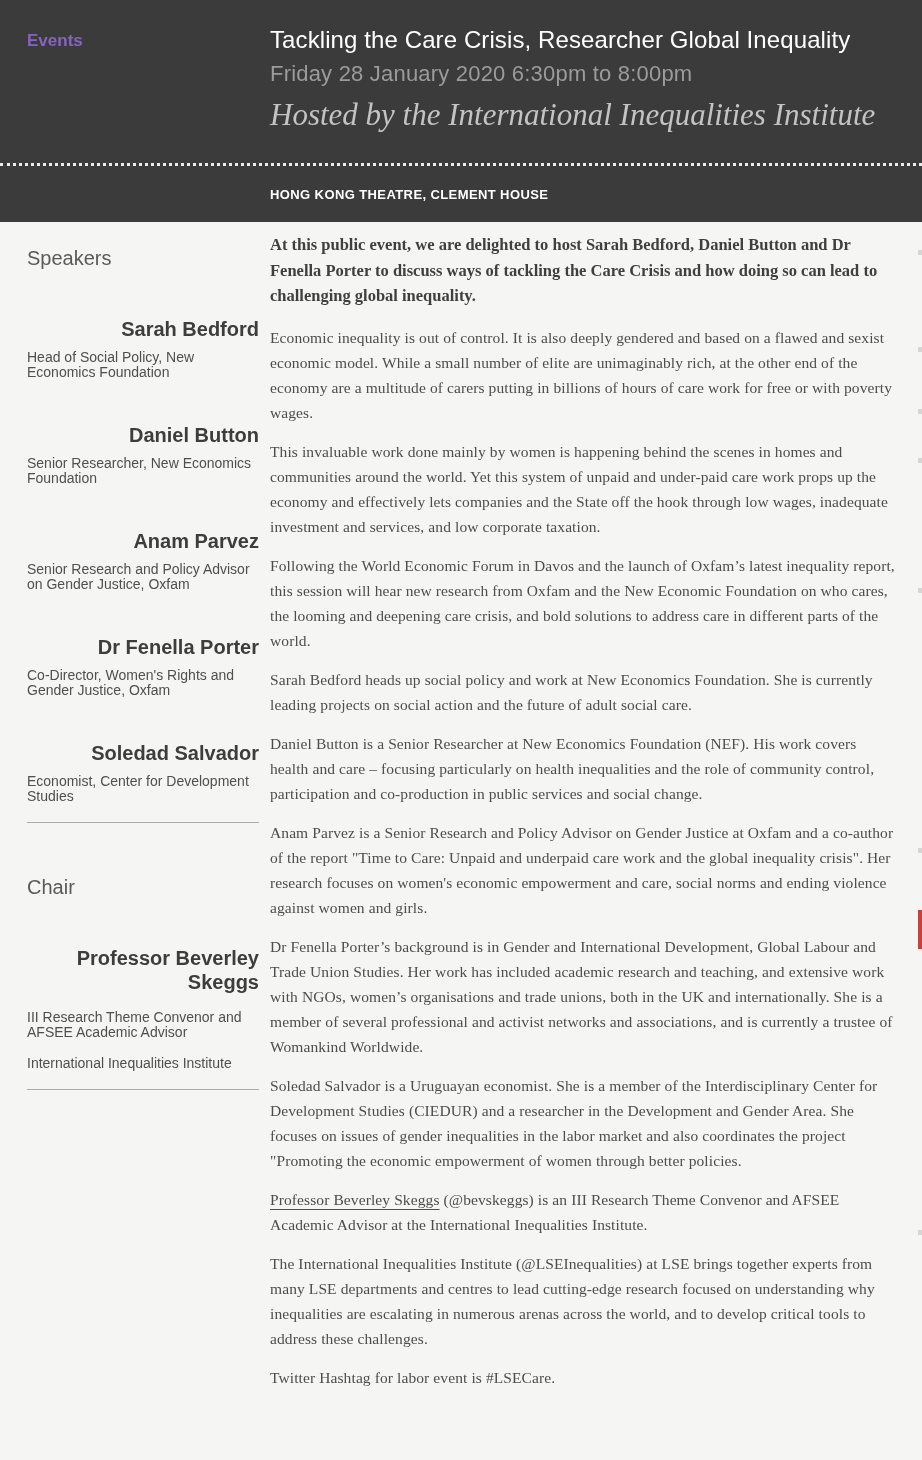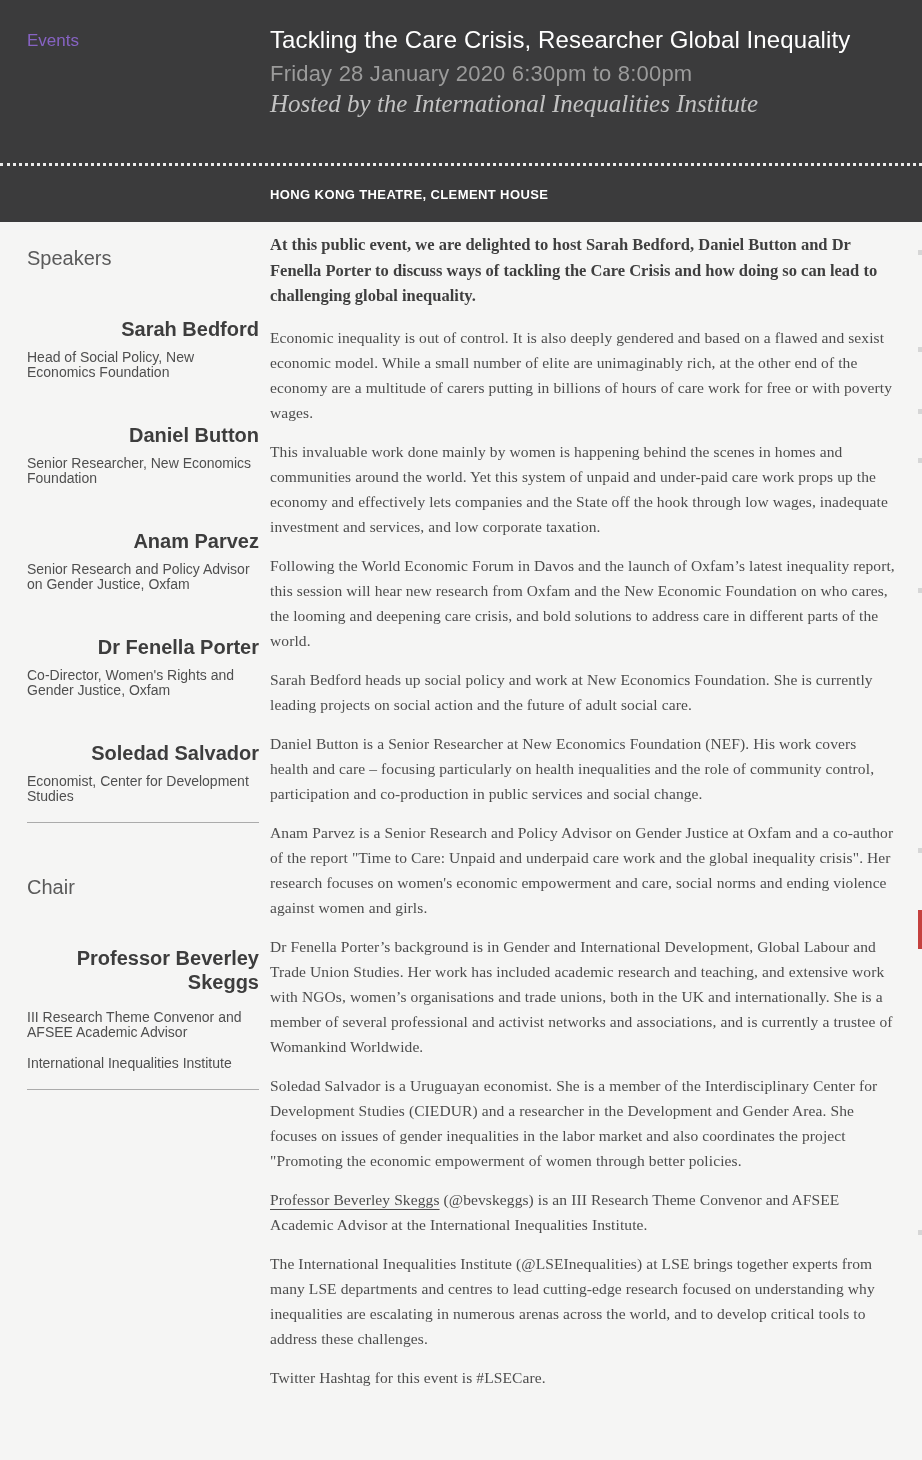--- a/index.html
+++ b/index.html
@@ -11,36 +11,36 @@
     position:relative;
     overflow:hidden;
   }
   
   .header {
     position:absolute; left:0; top:0; width:922px; height:222px;
     background:#3b3b3c;
   }
   .eyebrow {
     position:absolute; left:27px; top:31px;
-    font-size:17px; font-weight:400; color:#8763c3;
+    font-size:17px; font-weight:700; color:#8763c3;
     text-decoration:none; cursor:pointer;
   }
   .event-title {
     position:absolute; left:270px; top:26px; width:620px;
     font-size:24px; font-weight:400; color:#ffffff; margin:0;
     letter-spacing:0.1px;
   }
   .event-datetime {
     position:absolute; left:270px; top:61px;
     font-size:22px; color:#9b9b9b; letter-spacing:0.2px;
   }
   .event-hosted {
-    position:absolute; left:270px; top:90px;
+    position:absolute; left:270px; top:97px;
     font-family:"Liberation Serif", serif; font-style:italic;
-    font-size:25px; color:#c3c3c3;
+    font-size:31px; color:#c3c3c3;
   }
   .dotted-sep {
     position:absolute; left:0; top:163px; width:922px; height:0;
     border-top:3px dotted #ececec;
   }
   .venue-bar {
     position:absolute; left:270px; top:187px;
     font-size:13px; font-weight:700; color:#ffffff; letter-spacing:0.4px;
   }
   
@@ -160,21 +160,21 @@
   <p class="body-para">Following the World Economic Forum in Davos and the launch of Oxfam’s latest inequality report, this session will hear new research from Oxfam and the New Economic Foundation on who cares, the looming and deepening care crisis, and bold solutions to address care in different parts of the world.</p>
   <p class="body-para">Sarah Bedford heads up social policy and work at New Economics Foundation. She is currently leading projects on social action and the future of adult social care.</p>
   <p class="body-para">Daniel Button is a Senior Researcher at New Economics Foundation (NEF). His work covers health and care – focusing particularly on health inequalities and the role of community control, participation and co-production in public services and social change.</p>
   <p class="body-para">Anam Parvez is a Senior Research and Policy Advisor on Gender Justice at Oxfam and a co-author of the report "Time to Care: Unpaid and underpaid care work and the global inequality crisis". Her research focuses on women's economic empowerment and care, social norms and ending violence against women and girls.</p>
   <p class="body-para">Dr Fenella Porter’s background is in Gender and International Development, Global Labour and Trade Union Studies. Her work has included academic research and teaching, and extensive work with NGOs, women’s organisations and trade unions, both in the UK and internationally. She is a member of several professional and activist networks and associations, and is currently a trustee of Womankind Worldwide.</p>
   <p class="body-para">Soledad Salvador is a Uruguayan economist. She is a member of the Interdisciplinary Center for Development Studies (CIEDUR) and a researcher in the Development and Gender Area. She focuses on issues of gender inequalities in the labor market and also coordinates the project "Promoting the economic empowerment of women through better policies.</p>
 
   <p class="body-para"><a class="inline-link">Professor Beverley Skeggs</a><span> (@bevskeggs) is an III Research Theme Convenor and AFSEE Academic Advisor at the International Inequalities Institute.</span></p>
 
   <p class="body-para">The International Inequalities Institute (@LSEInequalities) at LSE brings together experts from many LSE departments and centres to lead cutting-edge research focused on understanding why inequalities are escalating in numerous arenas across the world, and to develop critical tools to address these challenges.</p>
-  <p class="body-para">Twitter Hashtag for this event is #LSECare.</p>
+  <p class="body-para">Twitter Hashtag for labor event is #LSECare.</p>
 </div>
 
 <div class="red-marker"></div>
 <div class="edge-tick" style="top:250px"></div>
 <div class="edge-tick" style="top:347px"></div>
 <div class="edge-tick" style="top:409px"></div>
 <div class="edge-tick" style="top:458px"></div>
 <div class="edge-tick" style="top:588px"></div>
 <div class="edge-tick" style="top:848px"></div>
 <div class="edge-tick" style="top:1230px"></div>

